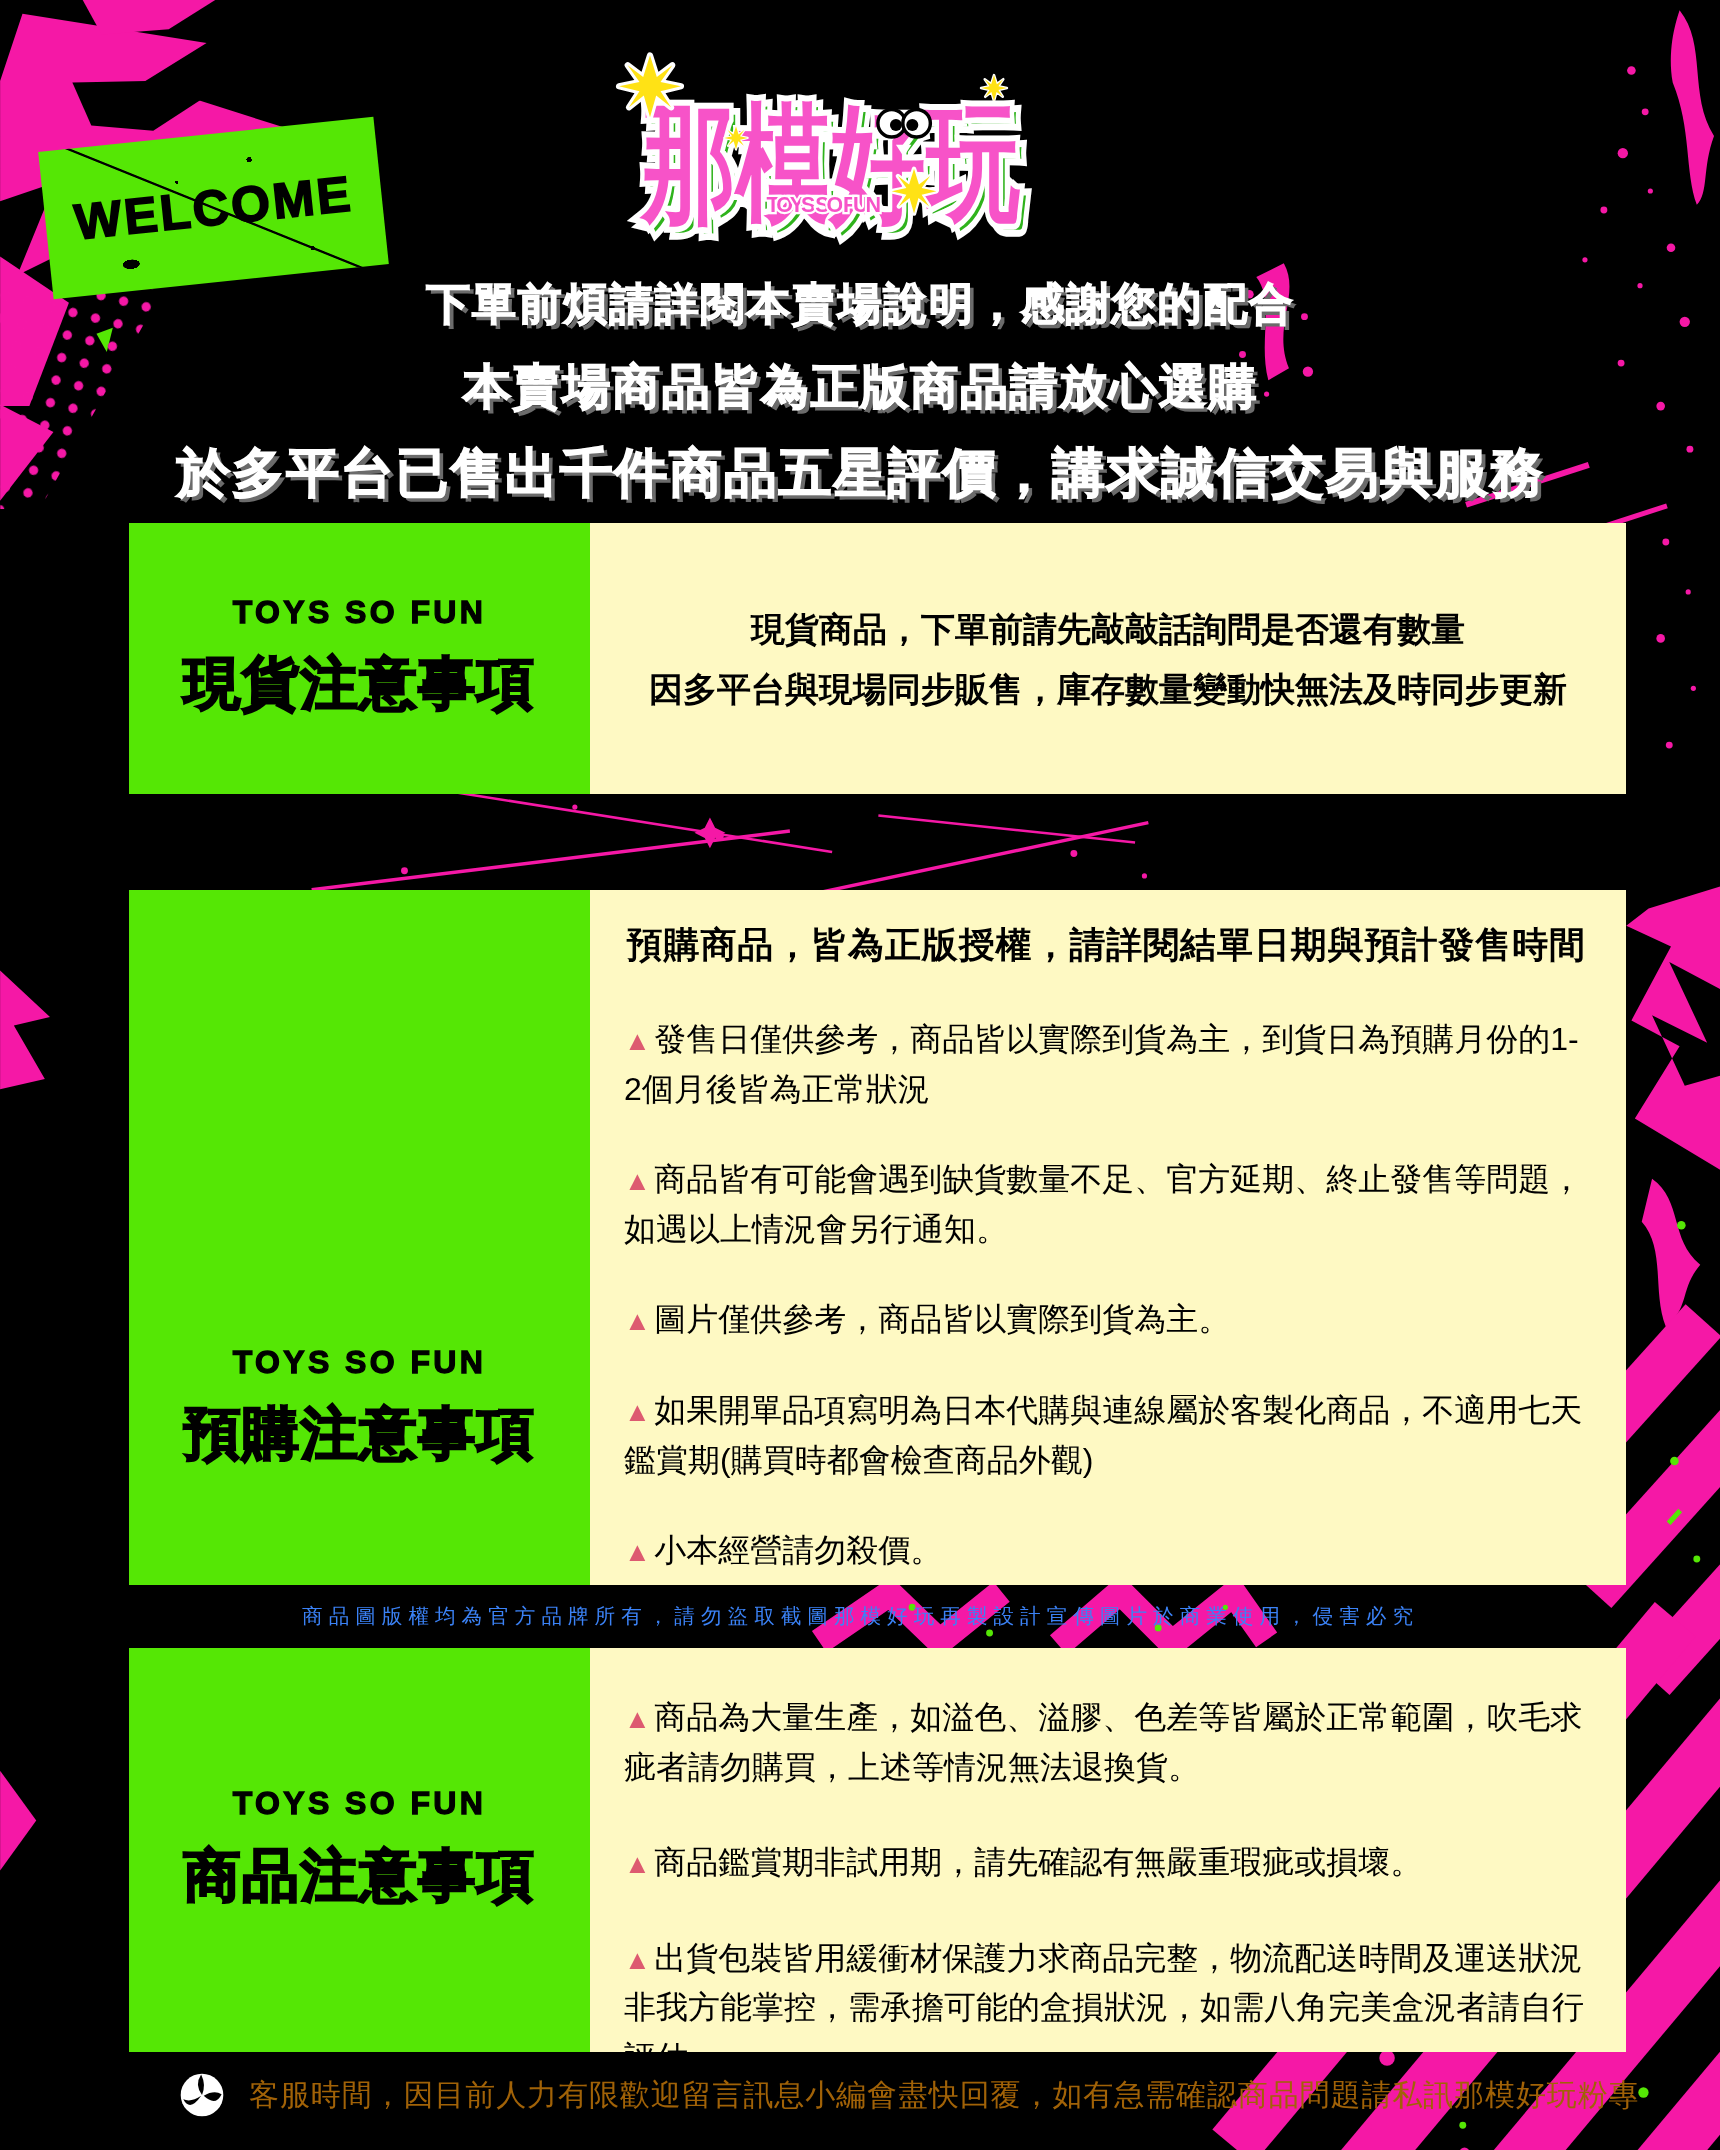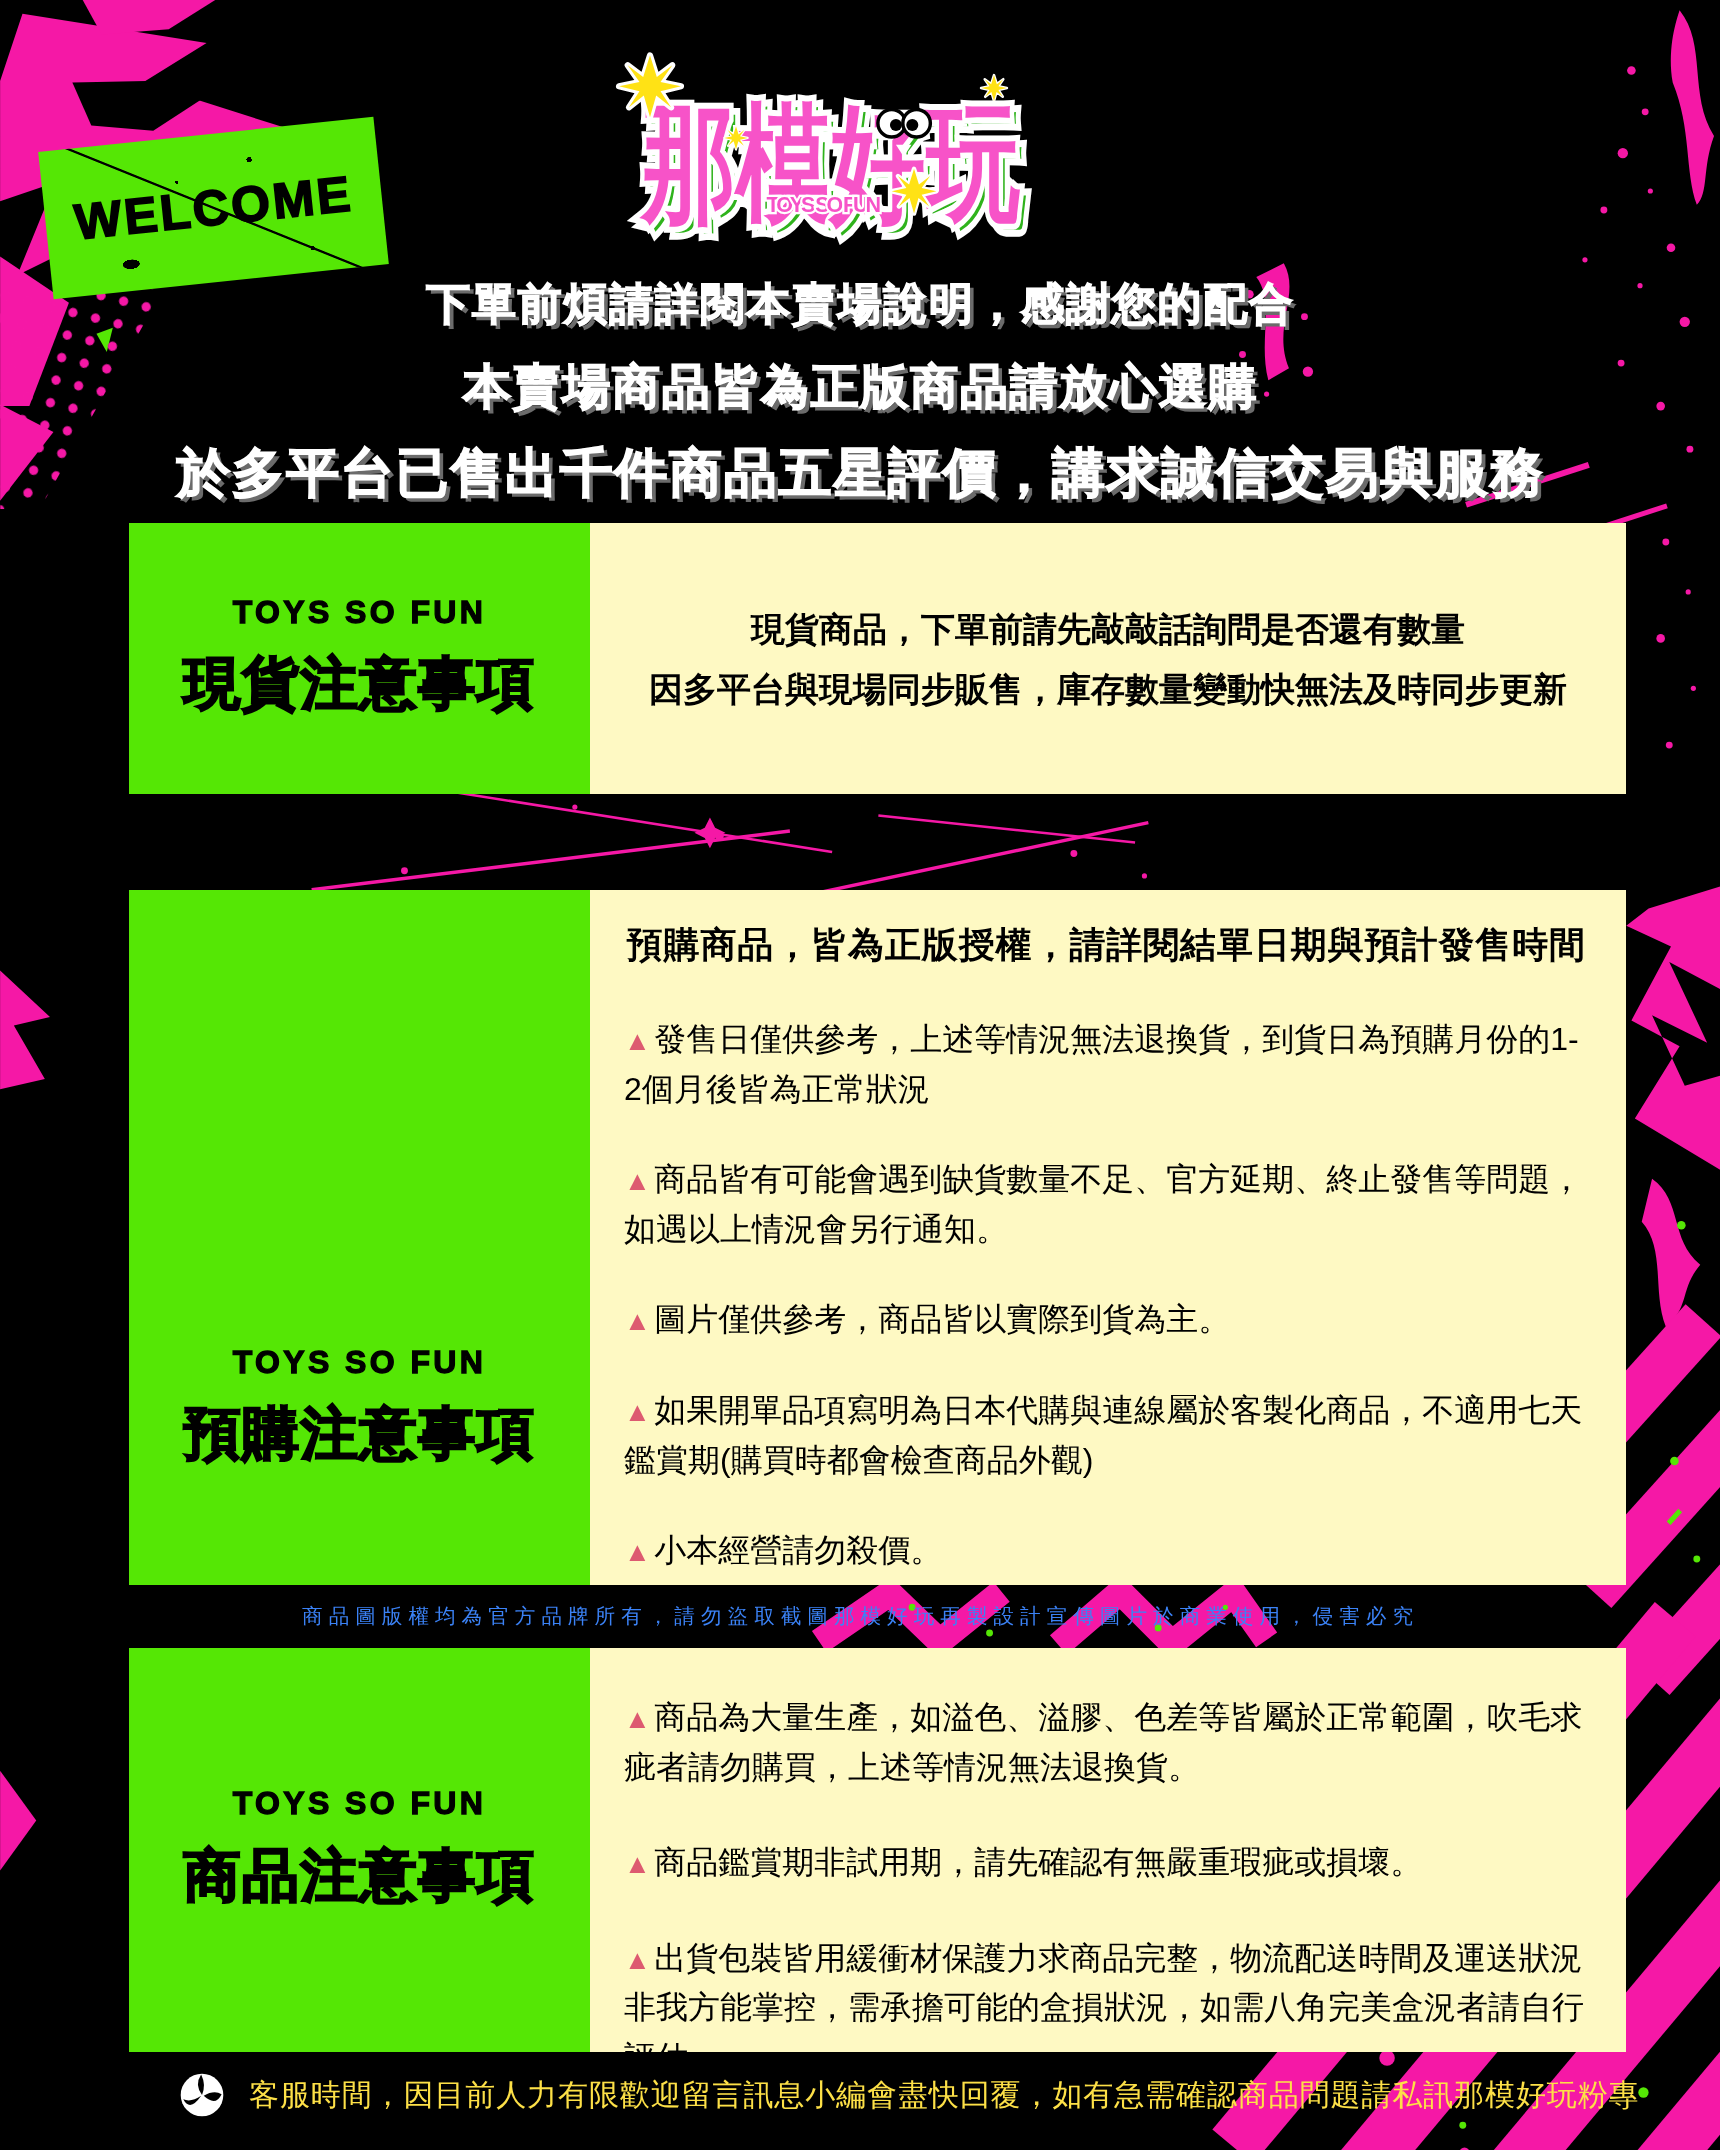--- a/index.html
+++ b/index.html
@@ -53,21 +53,21 @@
   .bullets{display:flex;flex-direction:column;gap:41px;font-size:32px;line-height:1.55;}
   .sec3 .white{padding:45px 40px 0 34px;}
   .sec3 .bullets{gap:46px;}
   .tri{color:#DD5A70;font-size:27px;margin-right:3.4px;}
 
   
   .copyright{position:absolute;top:1602px;left:0;width:1721px;z-index:4;text-align:center;
     color:#3b82f6;font-size:20.6px;letter-spacing:6px;}
 
   
-  .footer{position:absolute;left:179px;top:2072px;z-index:3;display:flex;align-items:center;gap:24px;color:#fde047;}
+  .footer{position:absolute;left:179px;top:2072px;z-index:3;display:flex;align-items:center;gap:24px;color:#a16207;}
   .footer-text{font-size:30px;letter-spacing:0.9px;}
 </style>
 </head>
 <body>
 
 <div class="canvas">
 
   <svg class="bg" width="1721" height="2151" viewBox="0 0 2000 2500" aria-hidden="true">
     <defs>
       <pattern id="dots" width="27" height="27" patternUnits="userSpaceOnUse" patternTransform="rotate(14)">
@@ -229,21 +229,21 @@
   </div>
 
   <div class="section sec2">
     <div class="green">
       <div class="brand">TOYS SO FUN</div>
       <div class="gtitle">預購注意事項</div>
     </div>
     <div class="white">
       <div class="heading">預購商品，皆為正版授權，請詳閱結單日期與預計發售時間</div>
       <div class="bullets">
-        <p style="margin:0"><span class="tri">▲</span><span>發售日僅供參考，上述等情況無法退換貨，到貨日為預購月份的1-2個月後皆為正常狀況</span></p>
+        <p style="margin:0"><span class="tri">▲</span><span>發售日僅供參考，商品皆以實際到貨為主，到貨日為預購月份的1-2個月後皆為正常狀況</span></p>
         <p style="margin:0"><span class="tri">▲</span><span>商品皆有可能會遇到缺貨數量不足、官方延期、終止發售等問題，如遇以上情況會另行通知。</span></p>
         <p style="margin:0"><span class="tri">▲</span><span>圖片僅供參考，商品皆以實際到貨為主。</span></p>
         <p style="margin:0"><span class="tri">▲</span><span>如果開單品項寫明為日本代購與連線屬於客製化商品，不適用七天鑑賞期(購買時都會檢查商品外觀)</span></p>
         <p style="margin:0"><span class="tri">▲</span><span>小本經營請勿殺價。</span></p>
       </div>
     </div>
   </div>
 
   <div class="copyright">商品圖版權均為官方品牌所有，請勿盜取截圖那模好玩再製設計宣傳圖片於商業使用，侵害必究</div>
 

